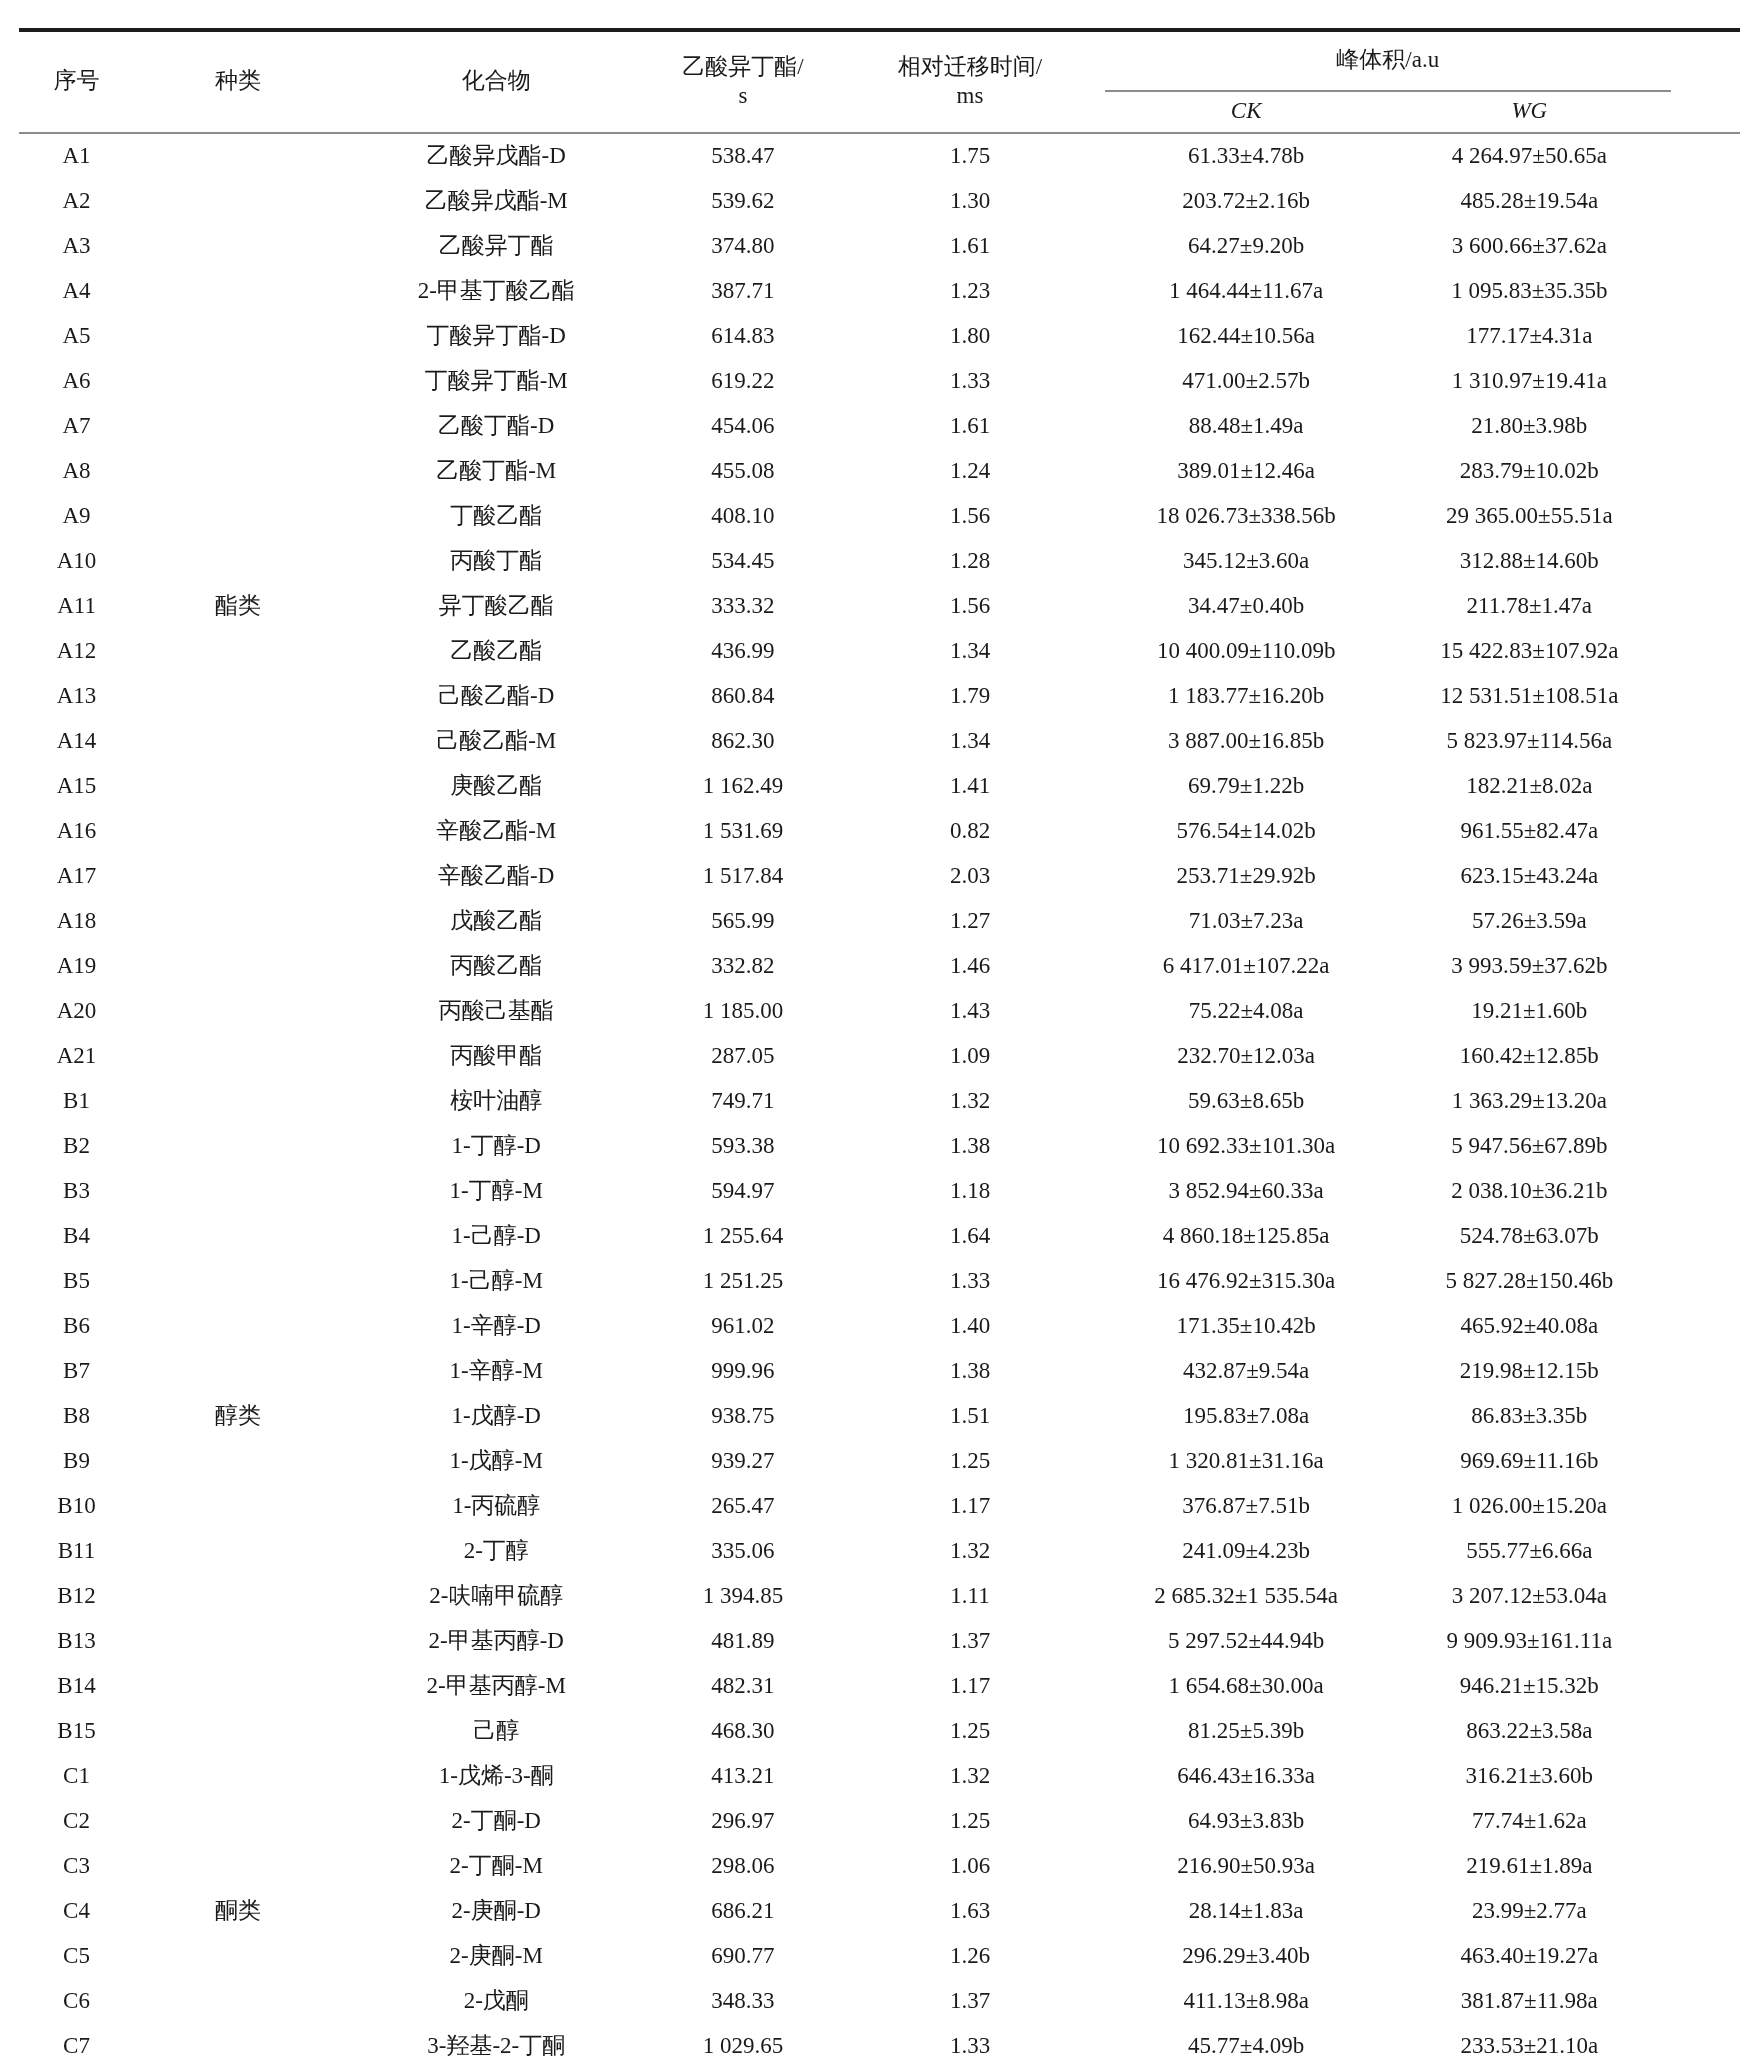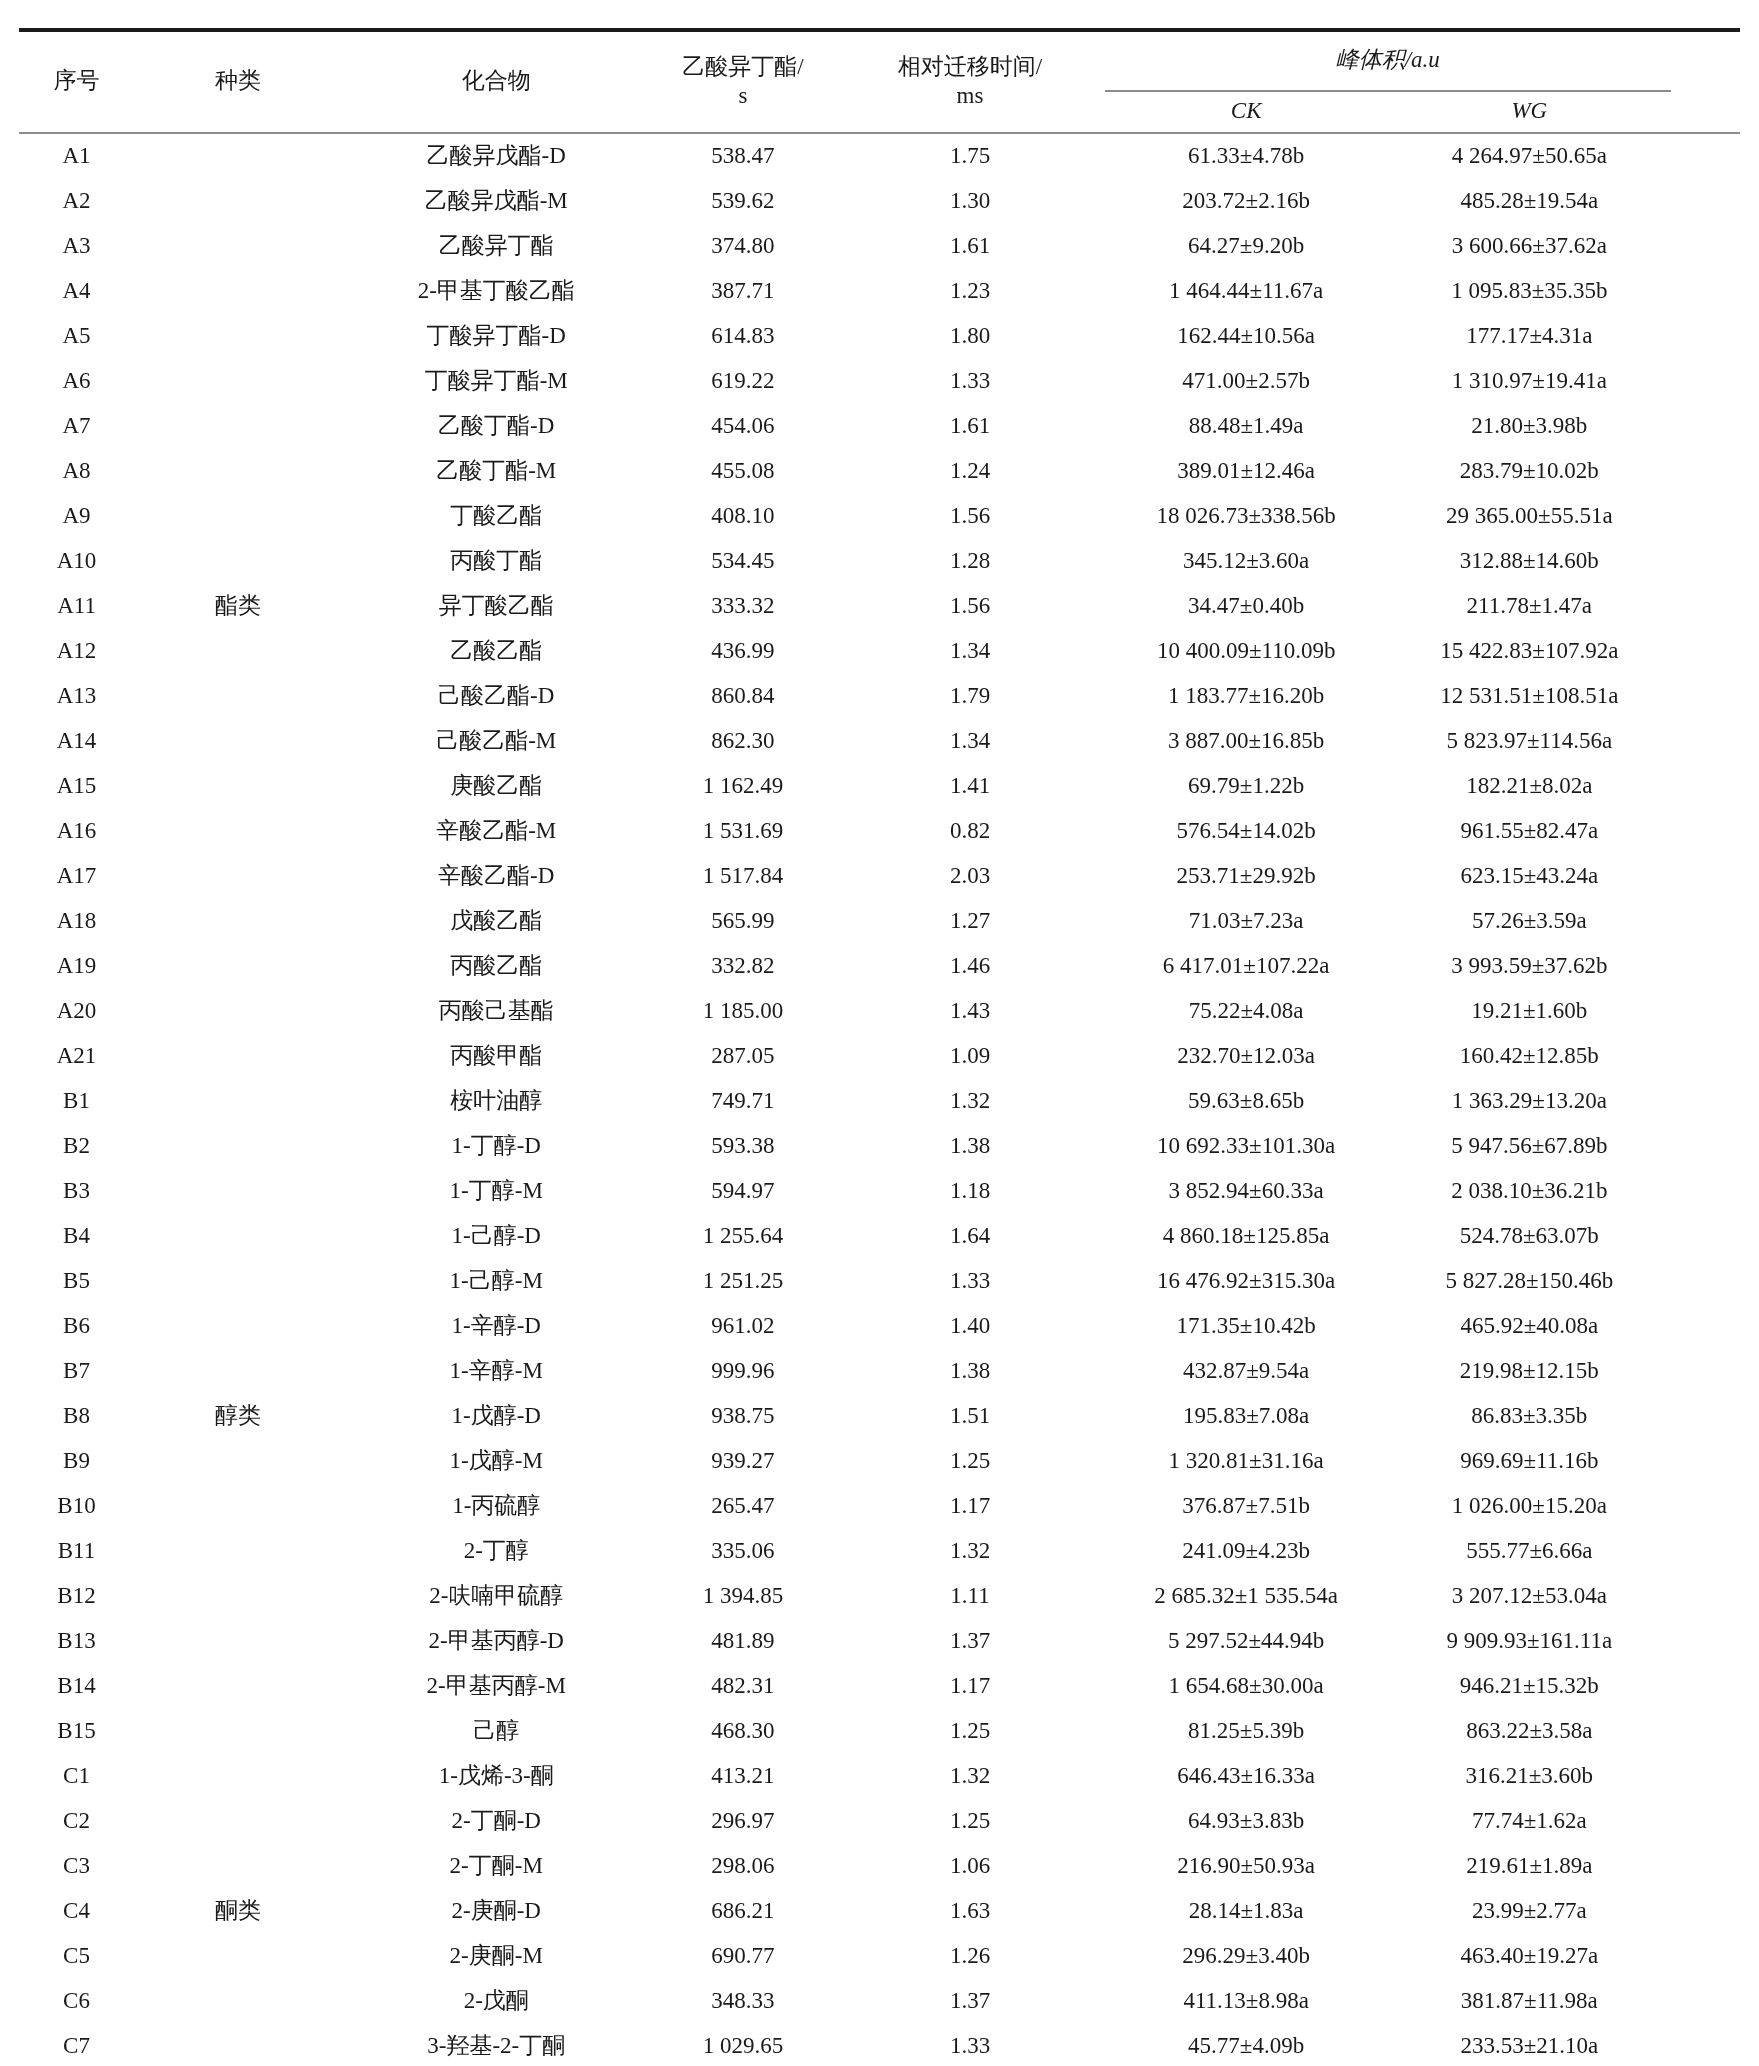--- a/index.html
+++ b/index.html
@@ -38,21 +38,20 @@
   thead tr.h1 th {
     height: 58px;
   }
   thead tr.h2 th {
     height: 40px;
     font-style: italic;
   }
   
   th.group {
     border-bottom: 2.3px solid #8c8c8c;
-    font-style: italic;
   }
   tbody td {
     height: 45px;
   }
 </style>
 </head>
 <body>
 
 <div class="table-wrap">
   <table>

